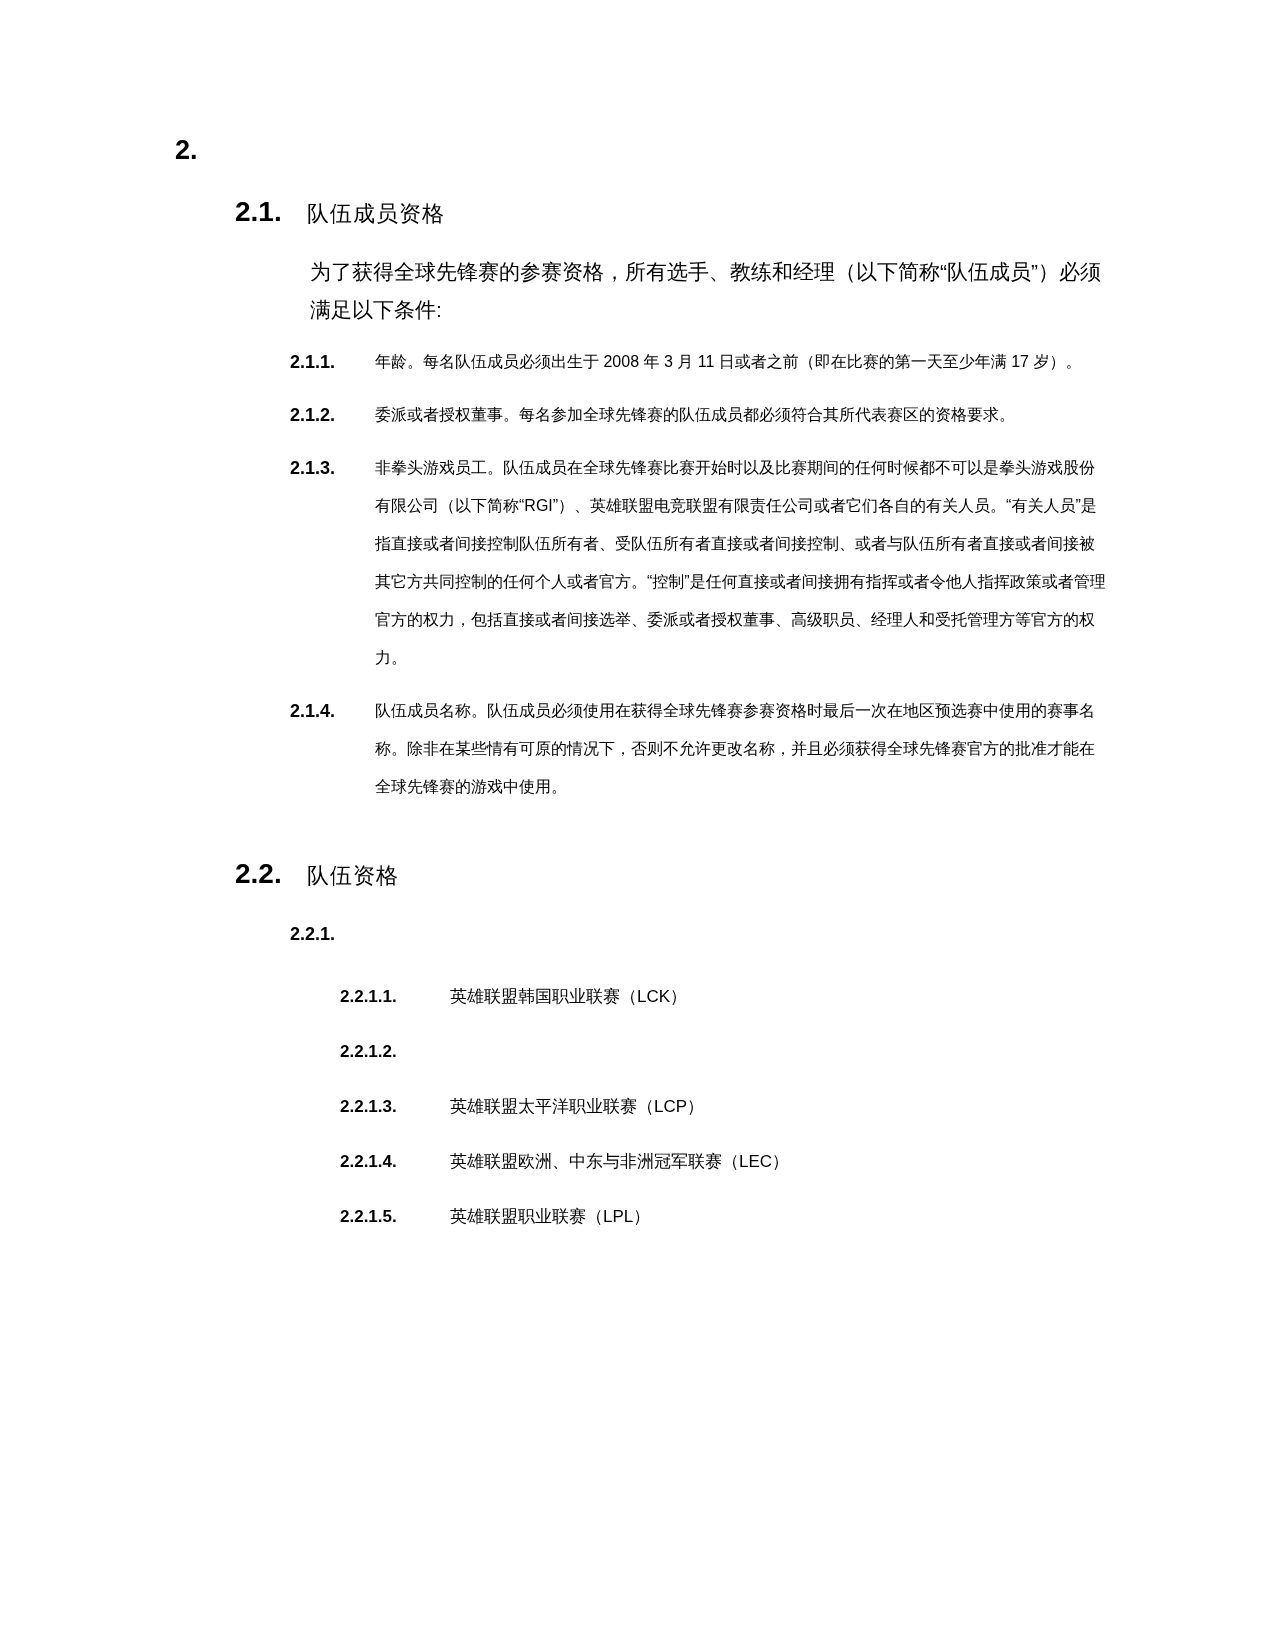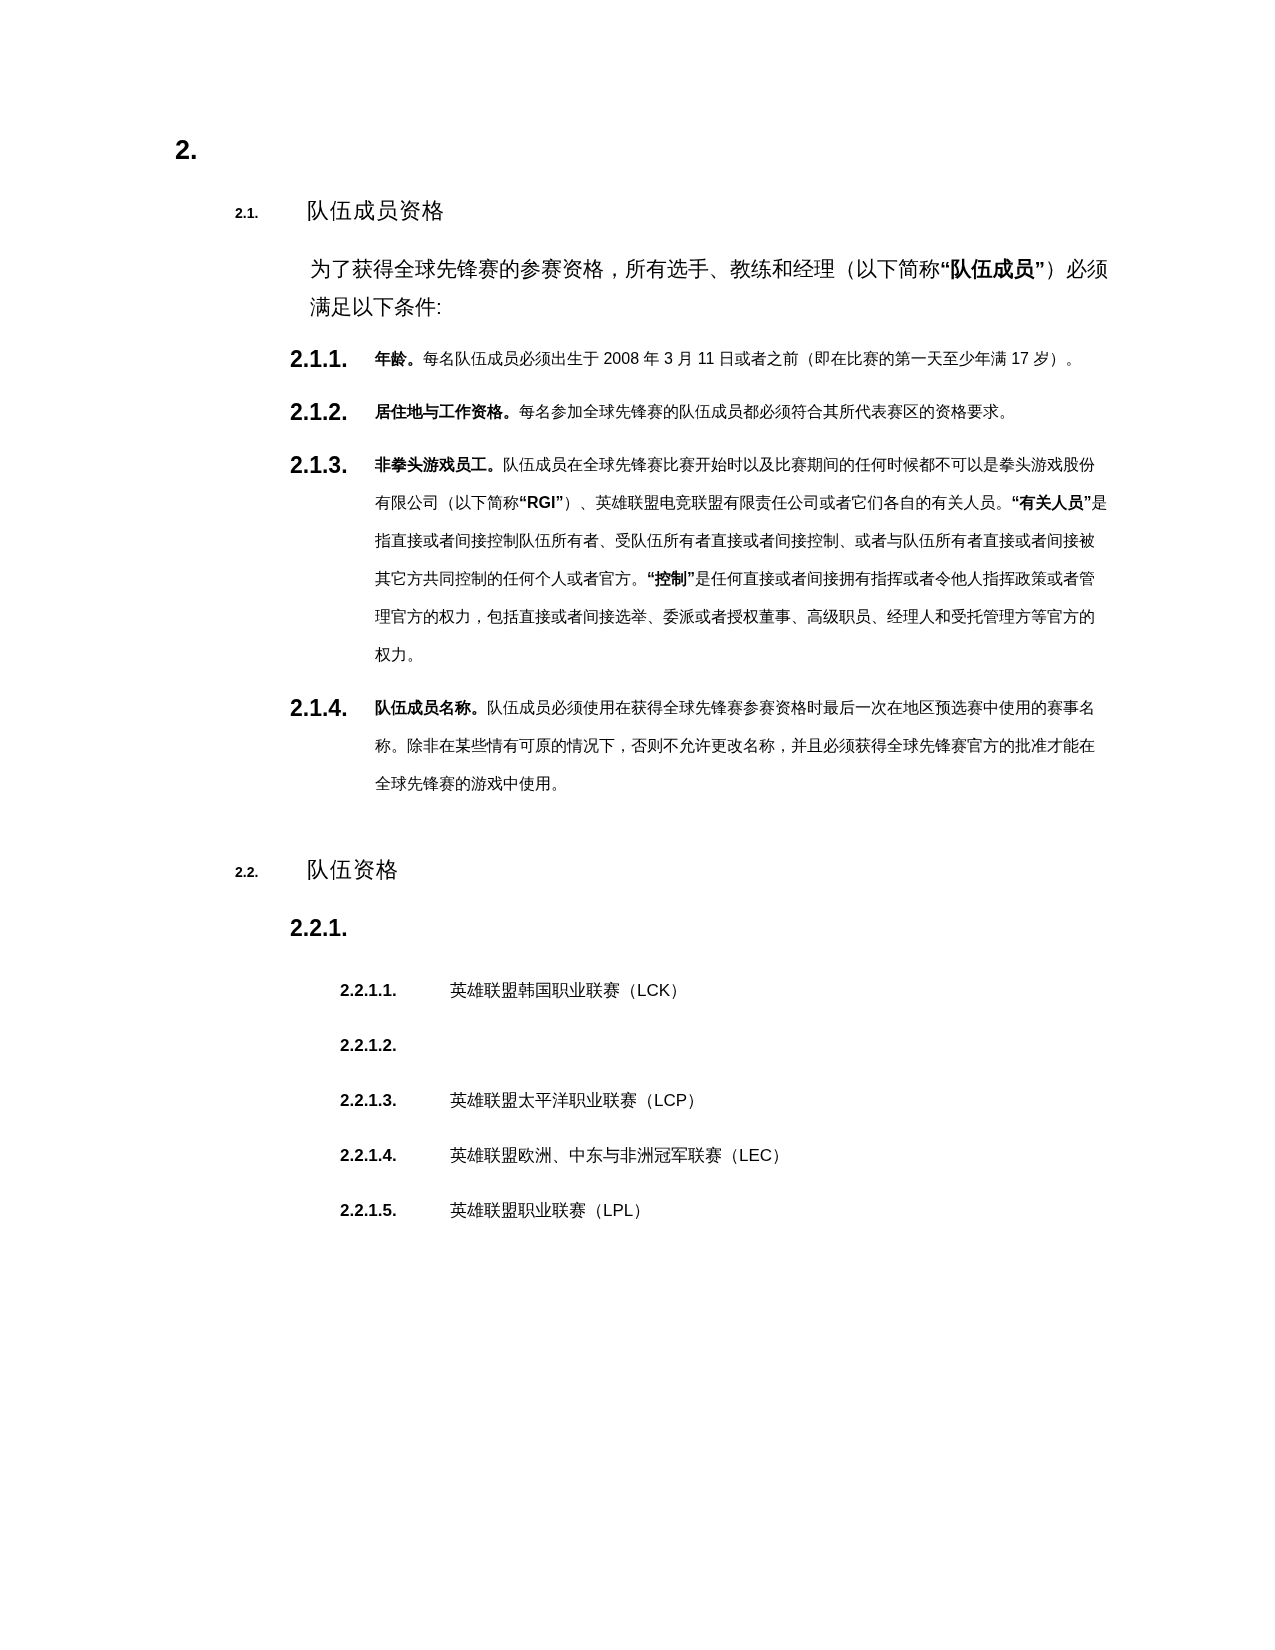--- a/index.html
+++ b/index.html
@@ -13,33 +13,33 @@
     font-family: "Liberation Sans", sans-serif;
     padding: 135px 160px 0 175px;
     overflow: hidden;
   }
   .h1-row { display: flex; align-items: baseline; }
   .h1-num { width: 58px; flex: none; font-size: 27px; font-weight: bold; }
   .h1-title { font-size: 40px; font-weight: bold; letter-spacing: 2px; }
   .h2-row { display: flex; align-items: baseline; margin-left: 60px; margin-bottom: 24px; }
   .h2-row.first { margin-top: 30px; }
   .h2-row.second { margin-top: 52px; }
-  .h2-num { width: 72px; flex: none; font-size: 14px; font-weight: bold; }
+  .h2-num { width: 72px; flex: none; font-size: 28px; font-weight: bold; }
   .h2-title { font-size: 22px; font-weight: normal; letter-spacing: 1px; }
   .intro {
     margin-left: 135px;
     width: 805px;
     font-size: 21px;
     line-height: 38px;
     margin-bottom: 14px;
   }
   .clause { display: flex; margin-left: 115px; margin-bottom: 15px; }
-  .cnum { width: 85px; flex: none; font-size: 23px; line-height: 38px; font-weight: bold; }
+  .cnum { width: 85px; flex: none; font-size: 18px; line-height: 38px; font-weight: bold; }
   .cbody { width: 735px; font-size: 16px; line-height: 38px; }
-  .b { font-weight: bold; }
+  .b { font-weight: normal; }
   .league { display: flex; margin-left: 165px; margin-bottom: 17px; font-size: 17px; line-height: 38px; }
   .lnum { width: 110px; flex: none; font-weight: bold; }
   .gap-before-leagues { height: 10px; }
 </style>
 </head>
 <body>
 
 <div class="page">
 
   <div class="h1-row">
@@ -53,21 +53,21 @@
 
   <p class="intro"><span>为了获得全球先锋赛的参赛资格，所有选手、教练和经理（以下简称</span><span class="b">“队伍成员”</span><span>）必须满足以下条件:</span></p>
 
   <div class="clause">
     <span class="cnum">2.1.1.</span>
     <div class="cbody"><span class="b">年龄。</span><span>每名队伍成员必须出生于 2008 年 3 月 11 日或者之前（即在比赛的第一天至少年满 17 岁）。</span></div>
   </div>
 
   <div class="clause">
     <span class="cnum">2.1.2.</span>
-    <div class="cbody"><span class="b">居住地与工作资格。</span><span>每名参加全球先锋赛的队伍成员都必须符合其所代表赛区的资格要求。</span></div>
+    <div class="cbody"><span class="b">委派或者授权董事。</span><span>每名参加全球先锋赛的队伍成员都必须符合其所代表赛区的资格要求。</span></div>
   </div>
 
   <div class="clause">
     <span class="cnum">2.1.3.</span>
     <div class="cbody"><span class="b">非拳头游戏员工。</span><span>队伍成员在全球先锋赛比赛开始时以及比赛期间的任何时候都不可以是拳头游戏股份有限公司（以下简称</span><span class="b">“RGI”</span><span>）、英雄联盟电竞联盟有限责任公司或者它们各自的有关人员。</span><span class="b">“有关人员”</span><span>是指直接或者间接控制队伍所有者、受队伍所有者直接或者间接控制、或者与队伍所有者直接或者间接被其它方共同控制的任何个人或者官方。</span><span class="b">“控制”</span><span>是任何直接或者间接拥有指挥或者令他人指挥政策或者管理官方的权力，包括直接或者间接选举、委派或者授权董事、高级职员、经理人和受托管理方等官方的权力。</span></div>
   </div>
 
   <div class="clause">
     <span class="cnum">2.1.4.</span>
     <div class="cbody"><span class="b">队伍成员名称。</span><span>队伍成员必须使用在获得全球先锋赛参赛资格时最后一次在地区预选赛中使用的赛事名称。除非在某些情有可原的情况下，否则不允许更改名称，并且必须获得全球先锋赛官方的批准才能在全球先锋赛的游戏中使用。</span></div>

